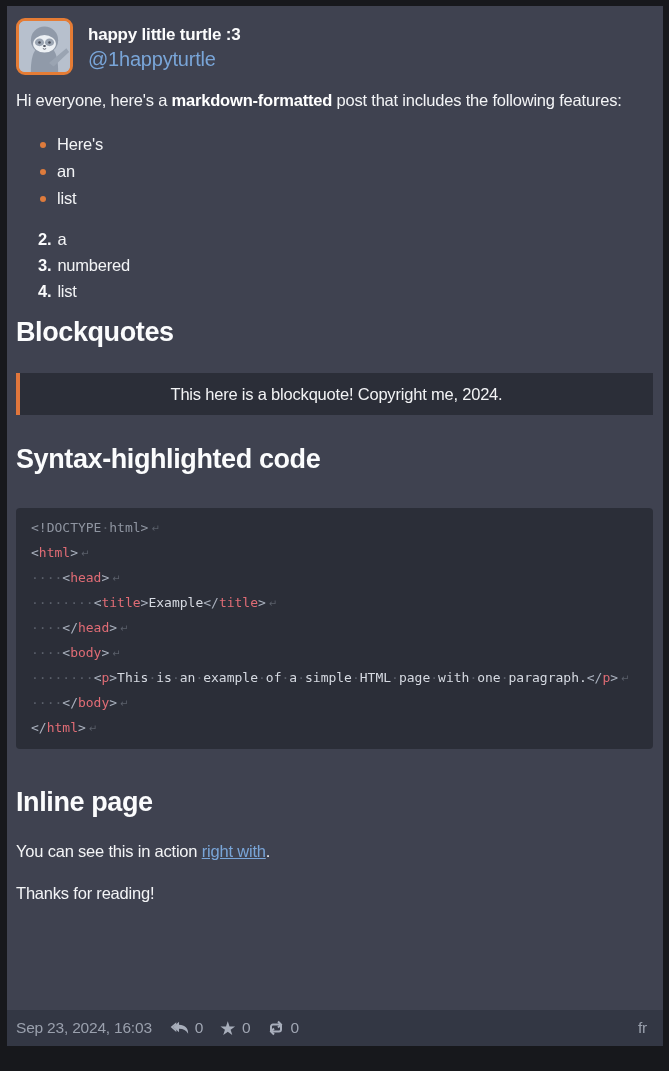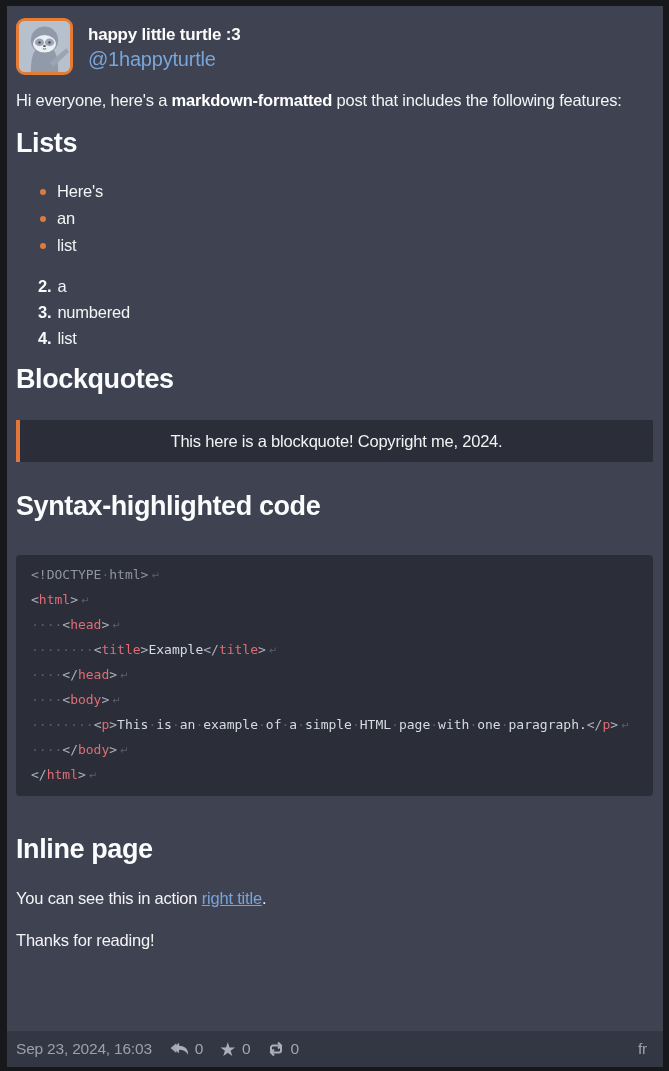--- a/index.html
+++ b/index.html
@@ -2,21 +2,21 @@
 <html><head>
 <meta charset="utf-8">
 <style>
   * { box-sizing: border-box; margin: 0; padding: 0; }
   html, body { background: #17181c; }
   body { font-family: "Liberation Sans", "DejaVu Sans", sans-serif; }
 
   .frame {
     width: 669px; height: 1071px;
     background: #17181c;
-    padding: 6px 6px 4px 7px;
+    padding: 6px 6px 25px 7px;
   }
   .post {
     width: 100%; height: 100%;
     background: #3f4250;
     display: flex; flex-direction: column;
     overflow: hidden;
   }
   .content {
     flex: 1;
     padding: 12px 10px 0 9px;
@@ -150,21 +150,20 @@
           </svg>
         </div>
         <div class="author">
           <div class="display-name">happy little turtle :3</div>
           <div class="handle">@1happyturtle</div>
         </div>
       </header>
 
       <p class="intro"><span>Hi everyone, here's a </span><strong>markdown-formatted</strong><span> post that includes the following features:</span></p>
 
-      <h1 class="h-lists">Lists</h1>
 
       <ul class="bullet-list">
         <li>Here's</li>
         <li>an</li>
         <li>list</li>
       </ul>
 
       <ol class="num-list">
         <li><span class="num">2.</span><span>a</span></li>
         <li><span class="num">3.</span><span>numbered</span></li>
@@ -176,21 +175,21 @@
       <blockquote>
         <p>This here is a blockquote! Copyright me, 2024.</p>
       </blockquote>
 
       <h1 class="h-code">Syntax-highlighted code</h1>
 
       <pre class="code-block"><div class="code-line"><span class="tok-doctype">&lt;!DOCTYPE</span><span class="tok-ws">·</span><span class="tok-doctype">html&gt;</span><span class="tok-eol">↵</span></div><div class="code-line"><span class="tok-punc">&lt;</span><span class="tok-tag">html</span><span class="tok-punc">&gt;</span><span class="tok-eol">↵</span></div><div class="code-line"><span class="tok-ws">····</span><span class="tok-punc">&lt;</span><span class="tok-tag">head</span><span class="tok-punc">&gt;</span><span class="tok-eol">↵</span></div><div class="code-line"><span class="tok-ws">········</span><span class="tok-punc">&lt;</span><span class="tok-tag">title</span><span class="tok-punc">&gt;</span><span class="tok-text">Example</span><span class="tok-punc">&lt;/</span><span class="tok-tag">title</span><span class="tok-punc">&gt;</span><span class="tok-eol">↵</span></div><div class="code-line"><span class="tok-ws">····</span><span class="tok-punc">&lt;/</span><span class="tok-tag">head</span><span class="tok-punc">&gt;</span><span class="tok-eol">↵</span></div><div class="code-line"><span class="tok-ws">····</span><span class="tok-punc">&lt;</span><span class="tok-tag">body</span><span class="tok-punc">&gt;</span><span class="tok-eol">↵</span></div><div class="code-line"><span class="tok-ws">········</span><span class="tok-punc">&lt;</span><span class="tok-tag">p</span><span class="tok-punc">&gt;</span><span class="tok-text">This</span><span class="tok-ws">·</span><span class="tok-text">is</span><span class="tok-ws">·</span><span class="tok-text">an</span><span class="tok-ws">·</span><span class="tok-text">example</span><span class="tok-ws">·</span><span class="tok-text">of</span><span class="tok-ws">·</span><span class="tok-text">a</span><span class="tok-ws">·</span><span class="tok-text">simple</span><span class="tok-ws">·</span><span class="tok-text">HTML</span><span class="tok-ws">·</span><span class="tok-text">page</span><span class="tok-ws">·</span><span class="tok-text">with</span><span class="tok-ws">·</span><span class="tok-text">one</span><span class="tok-ws">·</span><span class="tok-text">paragraph.</span><span class="tok-punc">&lt;/</span><span class="tok-tag">p</span><span class="tok-punc">&gt;</span><span class="tok-eol">↵</span></div><div class="code-line"><span class="tok-ws">····</span><span class="tok-punc">&lt;/</span><span class="tok-tag">body</span><span class="tok-punc">&gt;</span><span class="tok-eol">↵</span></div><div class="code-line"><span class="tok-punc">&lt;/</span><span class="tok-tag">html</span><span class="tok-punc">&gt;</span><span class="tok-eol">↵</span></div></pre>
 
       <h1 class="h-links">Inline page</h1>
 
-      <p class="para"><span>You can see this in action </span><a>right title</a><span>.</span></p>
+      <p class="para"><span>You can see this in action </span><a>right with</a><span>.</span></p>
 
       <p class="para">Thanks for reading!</p>
 
     </div>
 
     <footer class="post-footer">
       <span class="footer-date">Sep 23, 2024, 16:03</span>
 
       <span class="action">
         <svg width="19" height="15" viewBox="0 0 20 16">

